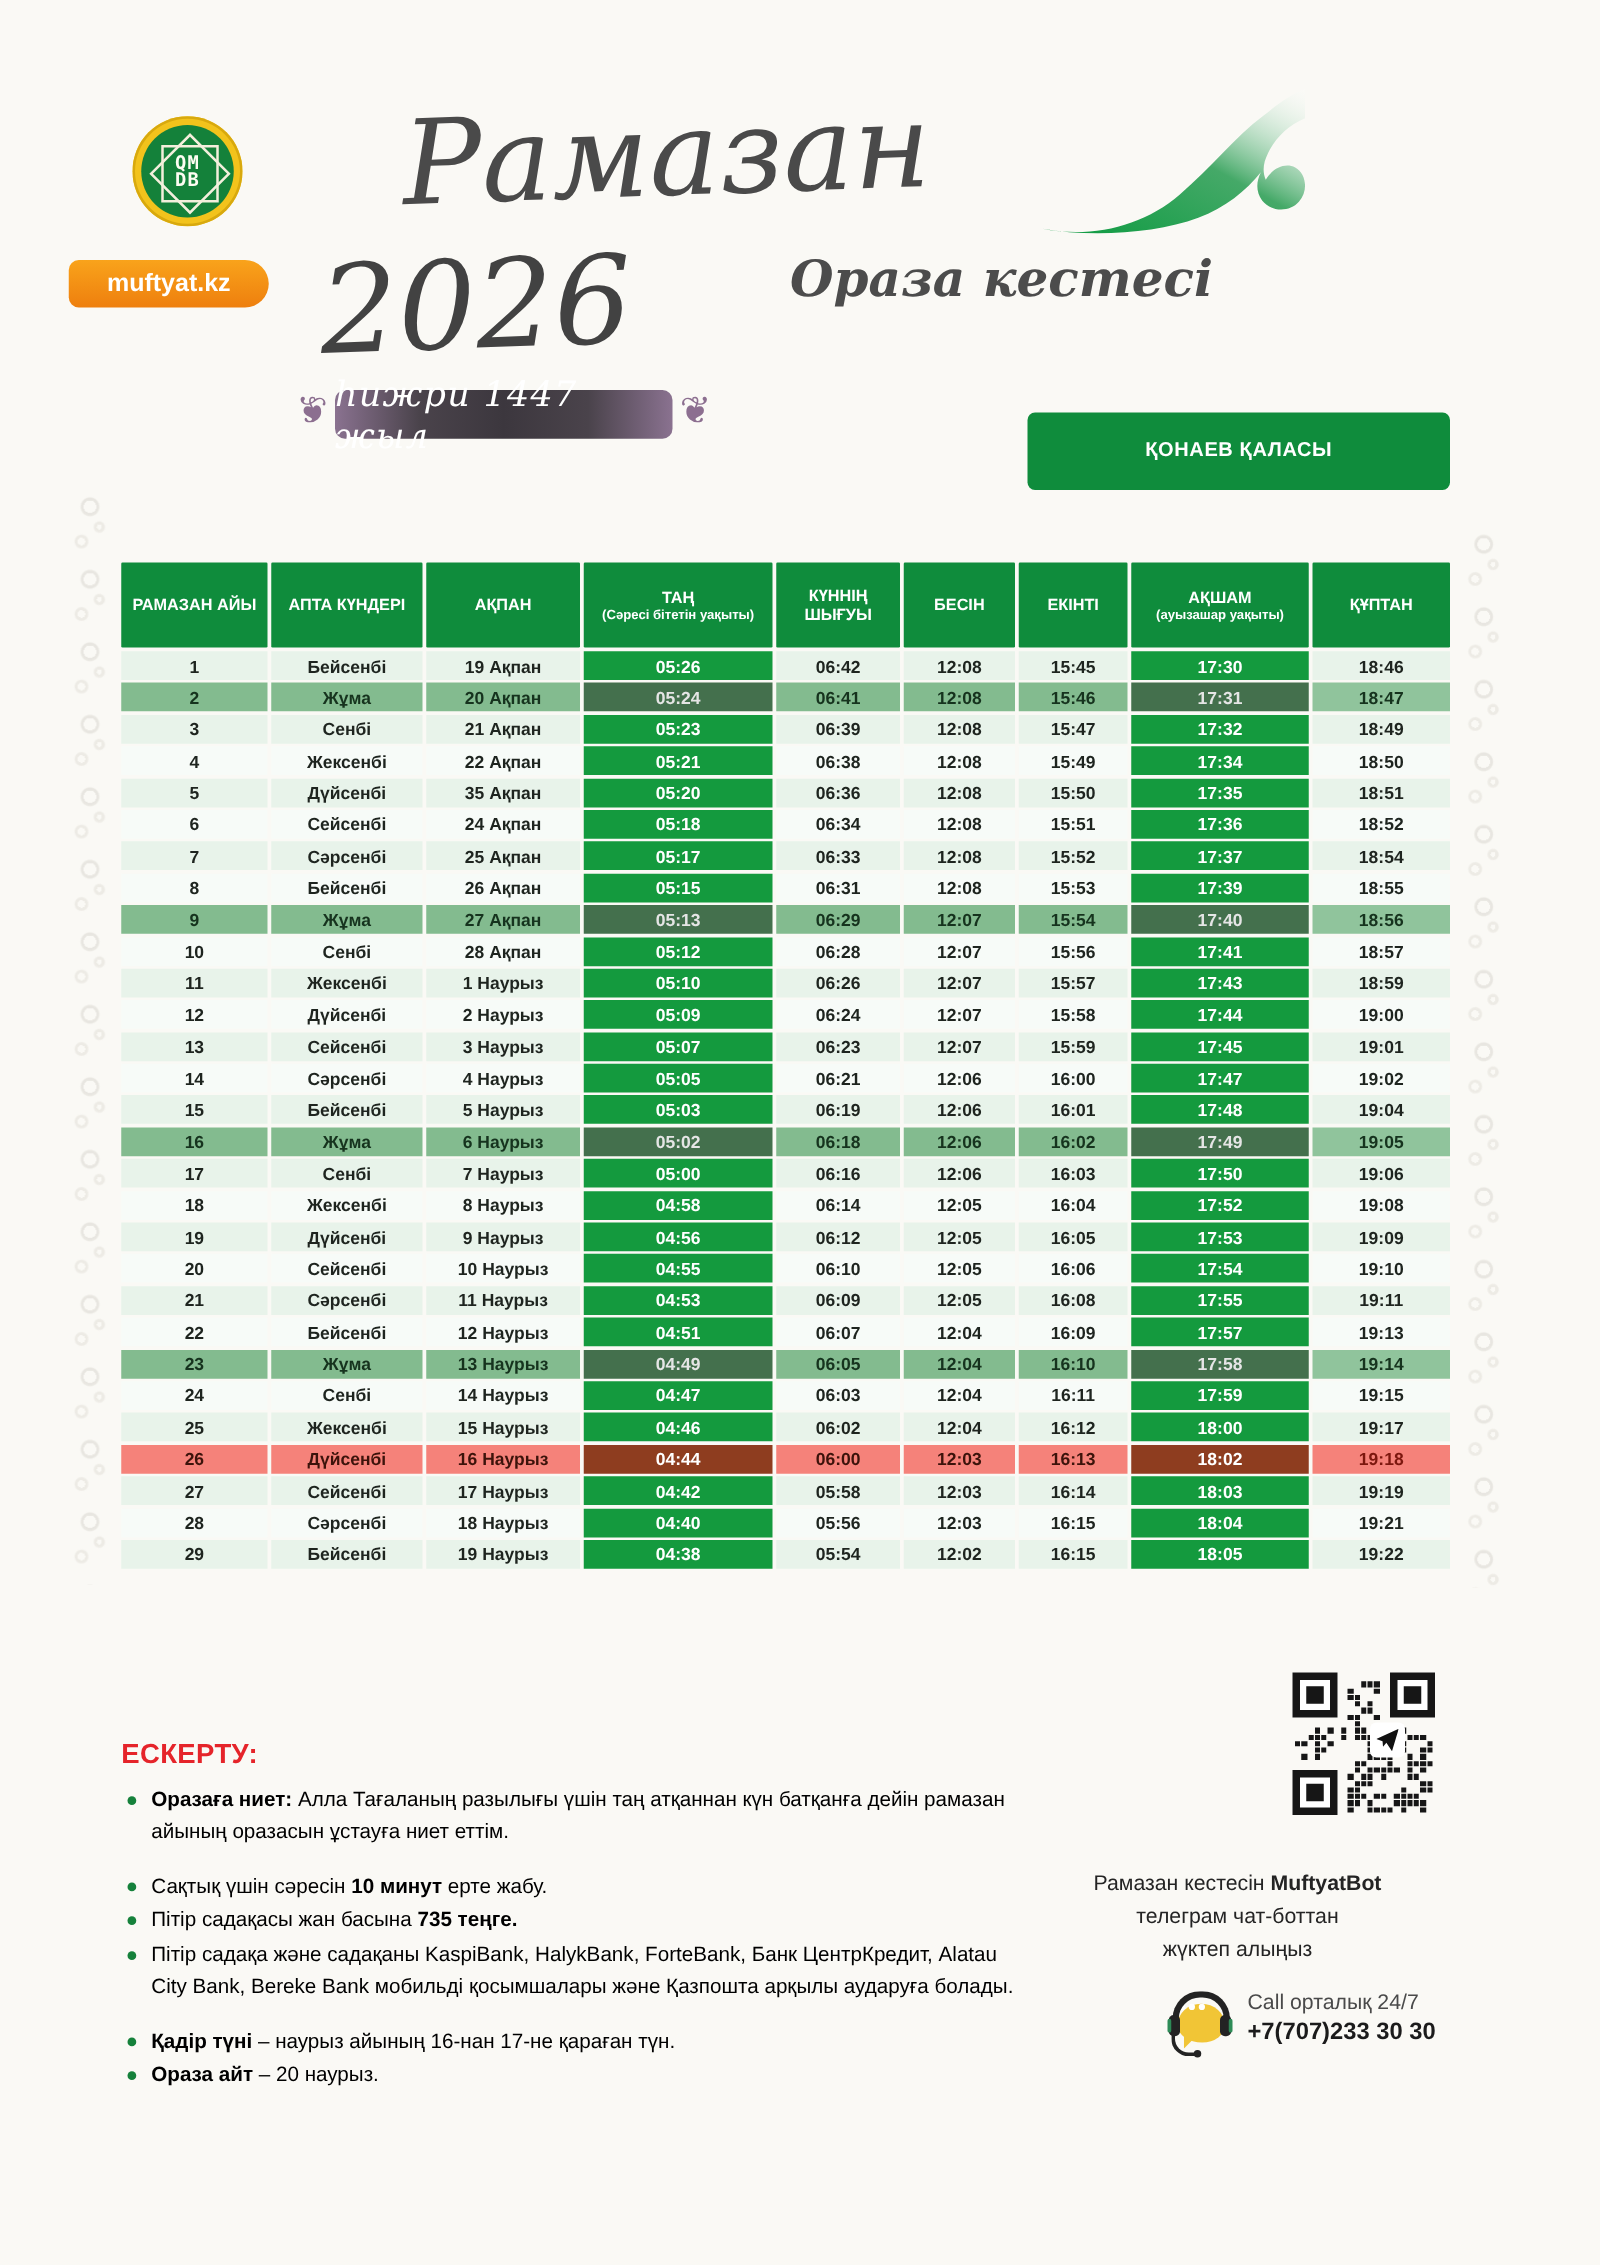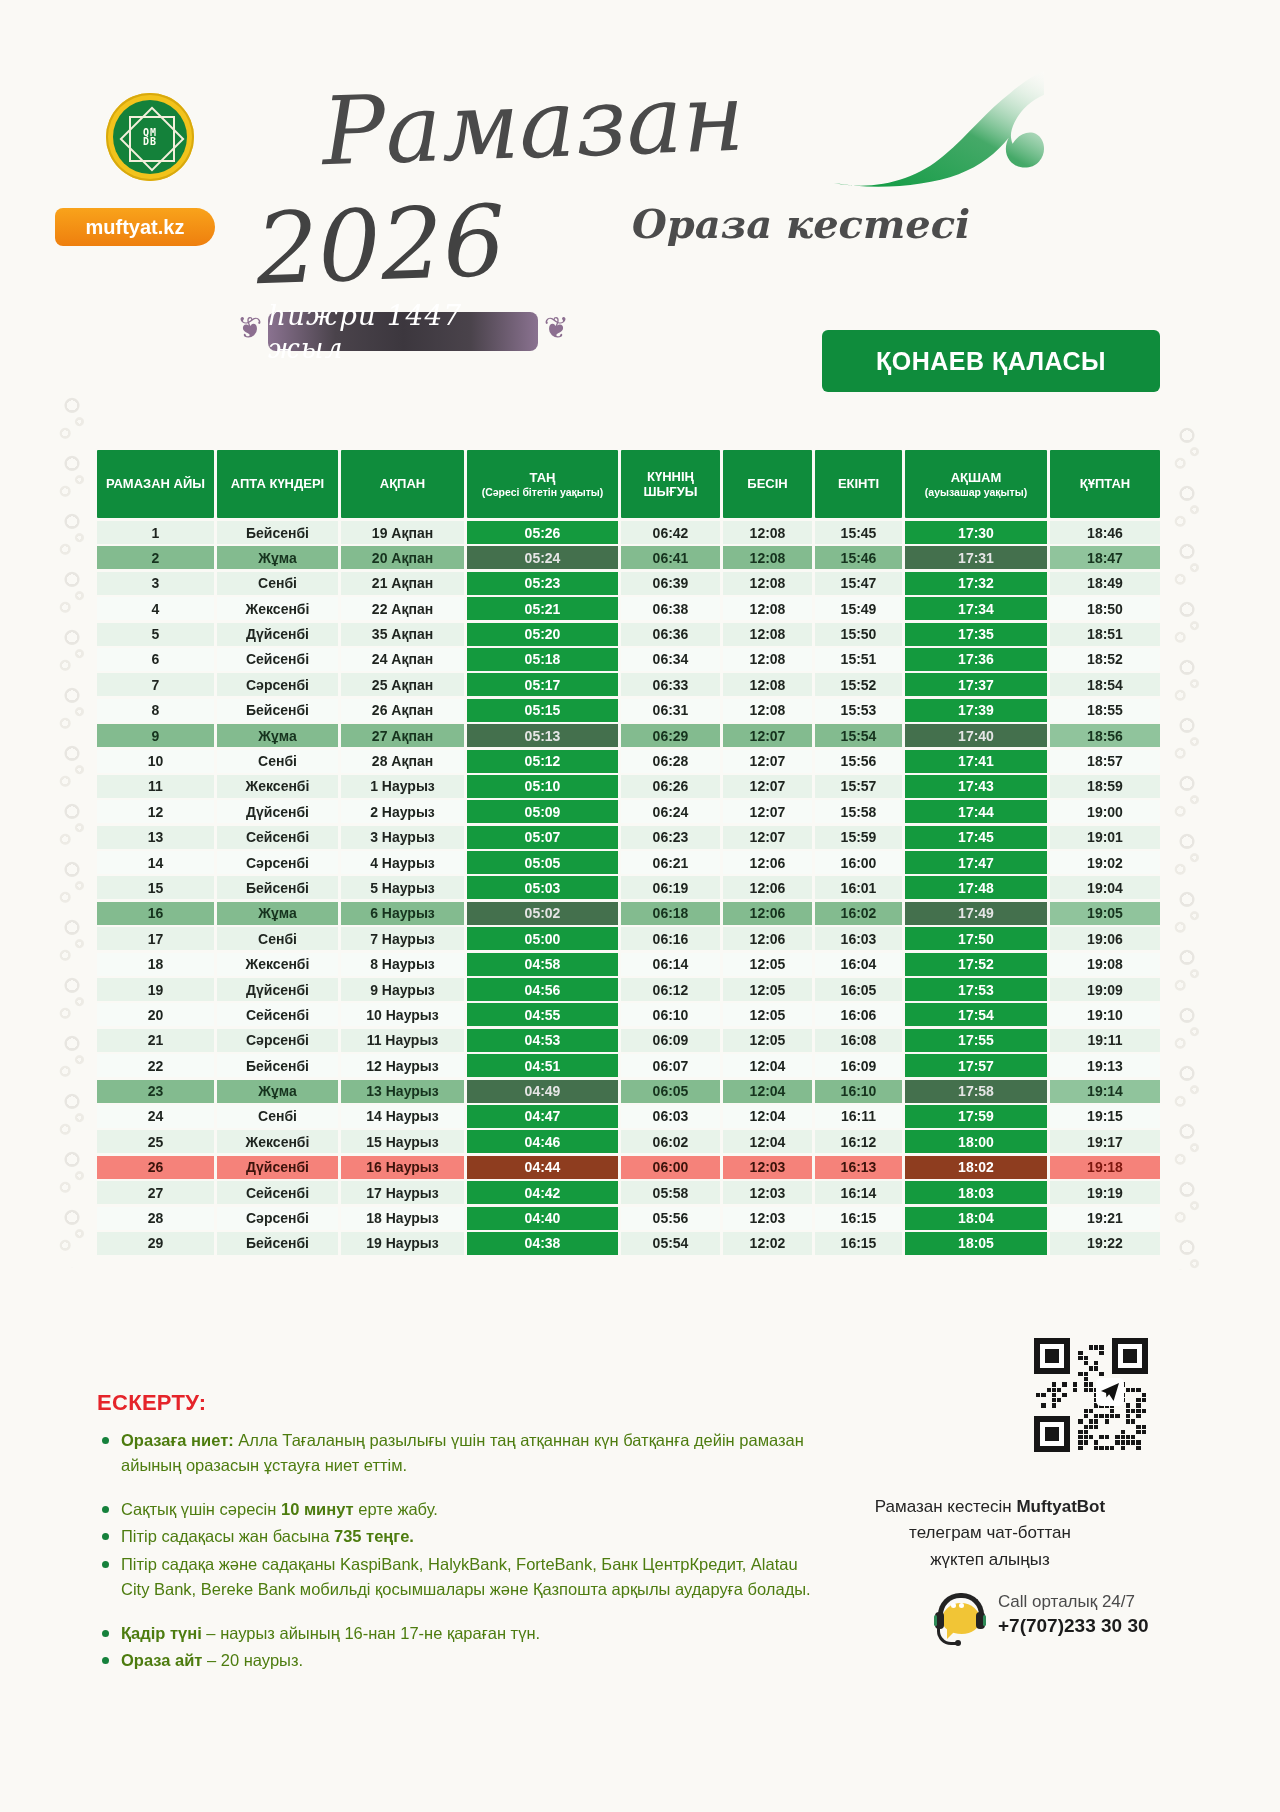--- a/index.html
+++ b/index.html
@@ -17,21 +17,21 @@
   .orn-right{left:1170px;top:418px;height:852px;}
 
   
   .logo{position:absolute;left:106px;top:93px;width:88px;height:88px;border-radius:50%;
         background:#f2c31c;box-shadow:inset 0 0 0 2px #d8a90e;}
   .logo-inner{position:absolute;inset:7px;border-radius:50%;background:#14813a;overflow:hidden;}
   .star{position:absolute;left:50%;top:50%;width:42px;height:42px;margin:-21px 0 0 -21px;
         border:2px solid #f3efdc;background:transparent;}
   .s2{transform:rotate(45deg);}
   .logo-text{position:absolute;inset:0;display:flex;flex-direction:column;align-items:center;justify-content:center;
-        color:#fdfdf2;font-family:"DejaVu Sans Mono",monospace;font-weight:bold;font-size:10px;line-height:.95;letter-spacing:1px;}
+        color:#fdfdf2;font-family:"DejaVu Sans Mono",monospace;font-weight:bold;font-size:15px;line-height:.95;letter-spacing:1px;}
 
   
   .site-badge{position:absolute;left:55px;top:208px;width:160px;height:38px;
         background:linear-gradient(180deg,#f9a31b,#ee7f0e);
         border-radius:8px 19px 19px 8px;color:#fff;font-weight:bold;font-size:20px;
         display:flex;align-items:center;justify-content:center;}
 
   
   .title-ramazan{position:absolute;left:322px;top:70px;font-family:"DejaVu Serif",serif;
         font-style:italic;font-size:94px;color:#4a4a4a;transform:rotate(-2deg);white-space:nowrap;}
@@ -46,21 +46,21 @@
   .ribbon{position:absolute;left:268px;top:312px;width:270px;height:39px;border-radius:8px;
         background:linear-gradient(90deg,#8a7290 0%,#4a434b 25%,#3c373e 50%,#4a434b 75%,#8a7290 100%);
         display:flex;align-items:center;justify-content:center;color:#fff;
         font-family:"DejaVu Serif",serif;font-style:italic;font-size:28px;letter-spacing:1px;}
   .ribbon::before,.ribbon::after{content:"\2766";position:absolute;top:-2px;color:#8c6f90;font-size:30px;font-style:normal;}
   .ribbon::before{left:-32px;transform:scaleX(-1);}
   .ribbon::after{right:-32px;}
 
   
   .city-box{position:absolute;left:822px;top:330px;width:338px;height:62px;border-radius:6px;
-        background:var(--header-green,#0f8c3c);color:#fff;font-weight:bold;font-size:25px;
+        background:var(--header-green,#0f8c3c);color:#fff;font-weight:bold;font-size:16px;
         letter-spacing:.5px;display:flex;align-items:center;justify-content:center;}
 
   
   .ptable{position:absolute;left:97px;top:450px;width:1063px;
         --cols:117px 121px 123px 151px 99px 89px 87px 142px 110px;}
   .thead{display:grid;grid-template-columns:var(--cols);column-gap:3px;height:68px;margin-bottom:3px;}
   .th{background:var(--header-green,#0f8c3c);color:#fff;display:flex;flex-direction:column;
       align-items:center;justify-content:center;text-align:center;font-weight:bold;
       font-size:13px;line-height:1.18;border-radius:1px;padding:2px 4px;box-sizing:border-box;}
   .th .sub{font-size:10.5px;margin-top:1px;}
@@ -74,21 +74,21 @@
   .tr.juma .td.time-green{background:var(--juma-time-green,#44704d);color:#e5e5e5;}
   .tr.juma .td.col-quptan{background:#90c49c;}
   .tr.red .td{background:var(--red-row,#f5827a);color:#3c130b;}
   .tr.red .td.time-green{background:var(--red-time-cell,#8e3d1f);color:#fff;}
   .tr.red .td.col-quptan{color:#7c170e;}
 
   
   .notes-heading{position:absolute;left:97px;top:1390px;color:var(--note-heading-red,#e5242a);
         font-weight:bold;font-size:22px;letter-spacing:.3px;}
   .notes-list{position:absolute;left:97px;top:1428px;width:720px;margin:0;padding:0;list-style:none;}
-  .notes-list li{position:relative;padding-left:24px;font-size:16.5px;line-height:1.5;color:#4d7c0f;margin-bottom:3px;}
+  .notes-list li{position:relative;padding-left:24px;font-size:16.5px;line-height:1.5;color:#000000;margin-bottom:3px;}
   .notes-list li::before{content:"";position:absolute;left:5px;top:9px;width:7px;height:7px;border-radius:50%;
         background:#15813b;}
   .notes-list li.gap{margin-top:19px;}
   .notes-list b{font-weight:bold;}
 
   
   .qr{position:absolute;left:1032px;top:1336px;width:118px;height:118px;}
   .qr-grid{position:absolute;inset:4px;display:grid;grid-template-columns:repeat(21,1fr);grid-auto-rows:1fr;gap:1px;}
   .qr-grid .m{background:#161616;}
   .qr .f{position:absolute;width:24px;height:24px;border:6px solid #161616;background:#fff;}

